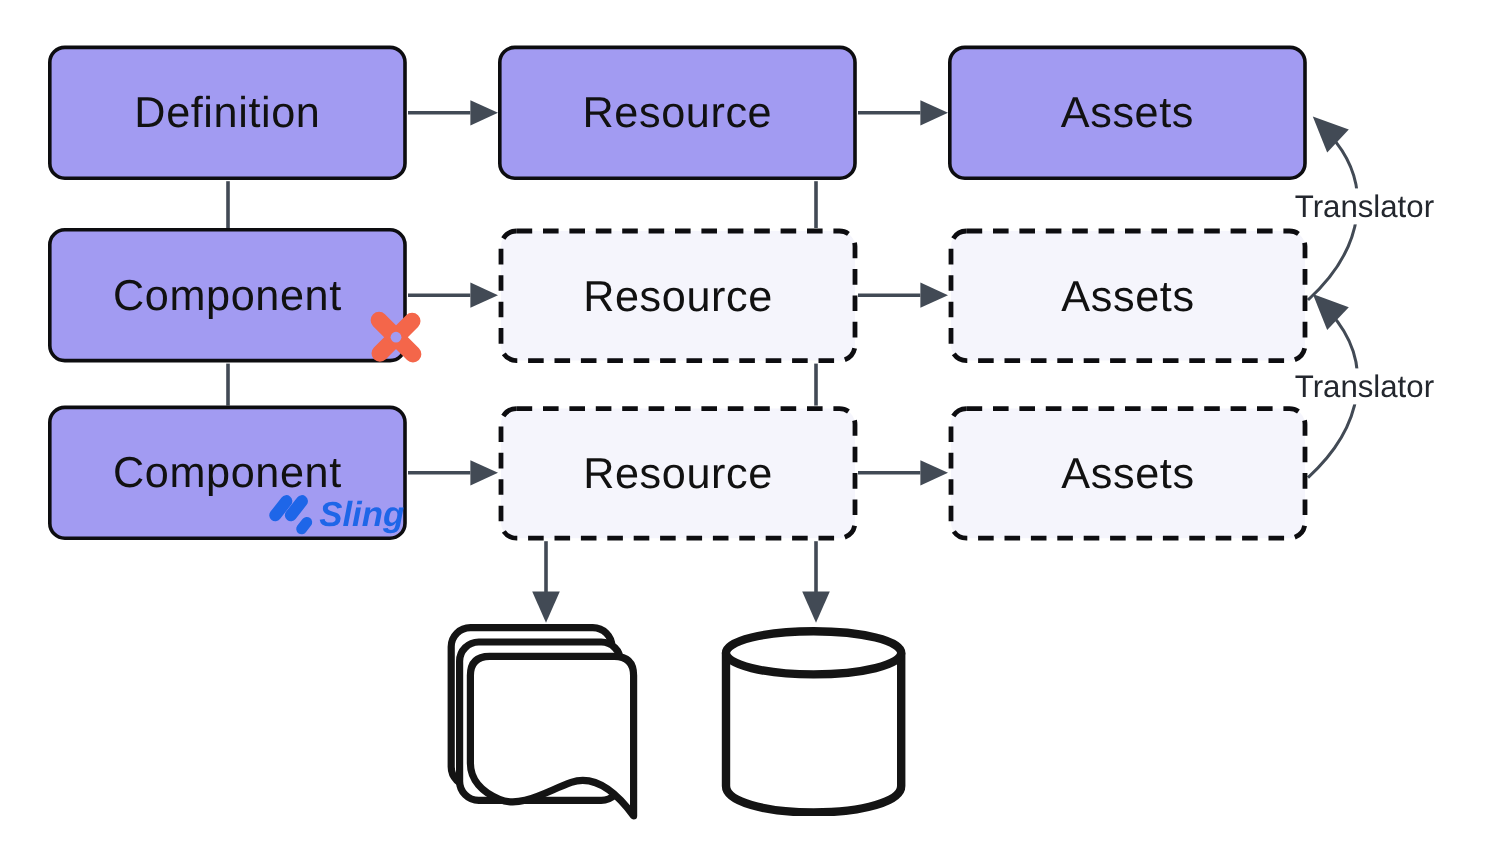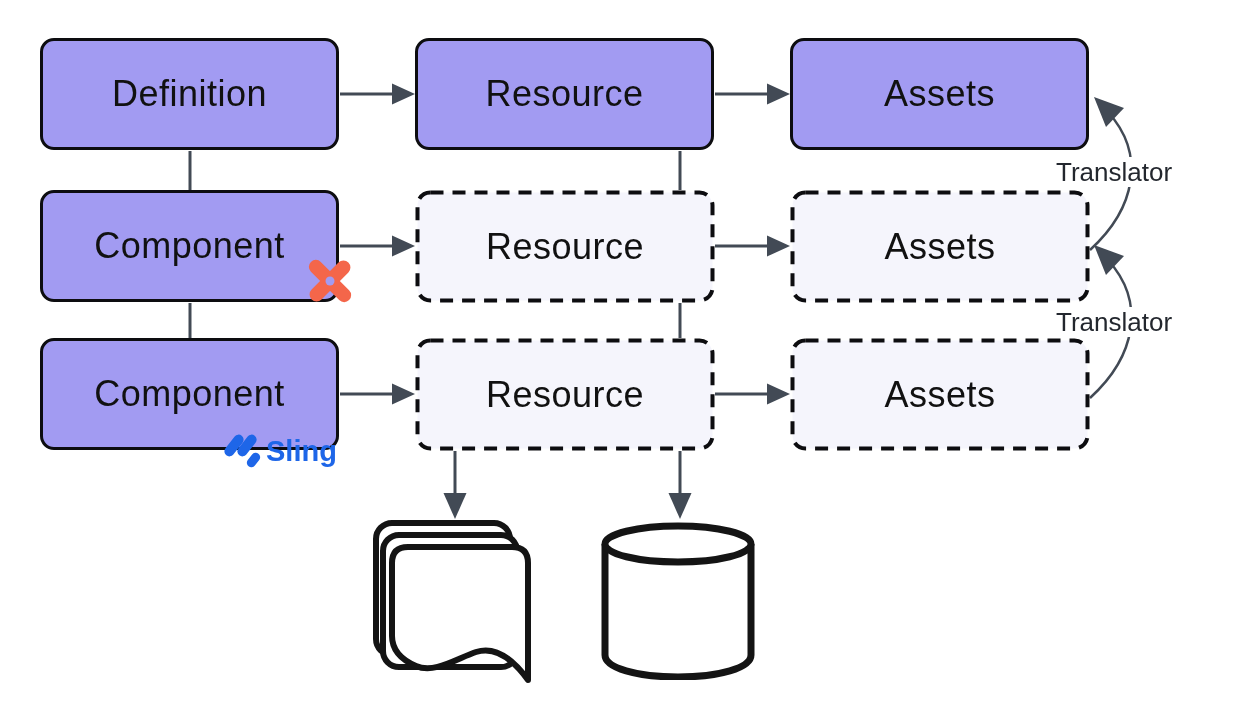--- a/index.html
+++ b/index.html
@@ -39,20 +39,21 @@
   .box-label {
     position: relative;
     font-size: 36px;
     color: var(--label-text, #111111);
     letter-spacing: 0.5px;
     white-space: nowrap;
   }
   .translator-label {
     position: absolute;
     width: 162px;
+    text-align: center;
     font-size: 26px;
     color: var(--translator-text, #23272e);
     background: var(--background, #ffffff);
     z-index: 3;
     line-height: 30px;
   }
   .badge { position: absolute; z-index: 4; }
   .sling-badge { display: flex; align-items: flex-end; }
   .sling-text {
     font-size: 29px;
@@ -169,21 +170,21 @@
   <div class="badge" style="left:302px; top:254px;">
     <svg width="56" height="54" viewBox="0 0 56 54">
       <g transform="rotate(45 28 27)" fill="var(--pinwheel-orange)">
         <rect x="21" y="1" width="14" height="52" rx="7"></rect>
         <rect x="1" y="20" width="54" height="14" rx="7"></rect>
       </g>
       <circle cx="28" cy="27" r="4.5" fill="var(--solid-box-fill)"></circle>
     </svg>
   </div>
 
-  <div class="badge sling-badge" style="left:221px; top:428px;">
+  <div class="badge sling-badge" style="left:221px; top:406px;font-style:italic;">
     <svg width="42" height="42" viewBox="0 0 42 42">
       <g fill="var(--sling-blue)">
         <rect x="8" y="5" width="10" height="25" rx="5" transform="rotate(38 13 17.5)"></rect>
         <rect x="21" y="5" width="10" height="25" rx="5" transform="rotate(38 26 17.5)"></rect>
         <rect x="28" y="24" width="9" height="16" rx="4.5" transform="rotate(38 32.5 32)"></rect>
       </g>
     </svg>
     <span class="sling-text">Sling</span>
   </div>
 

